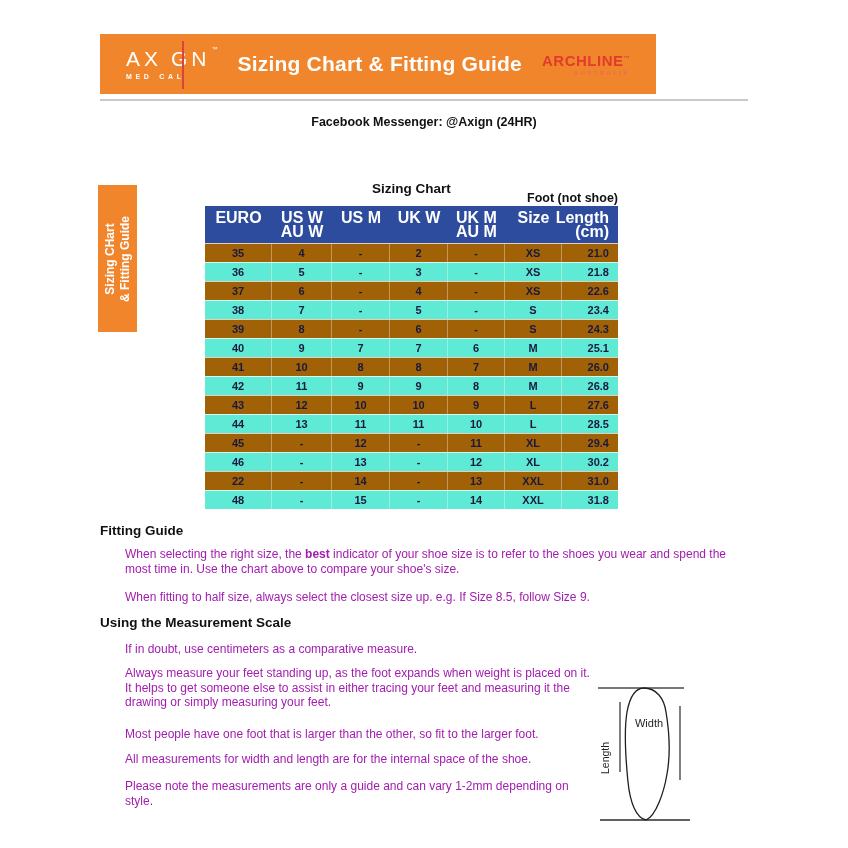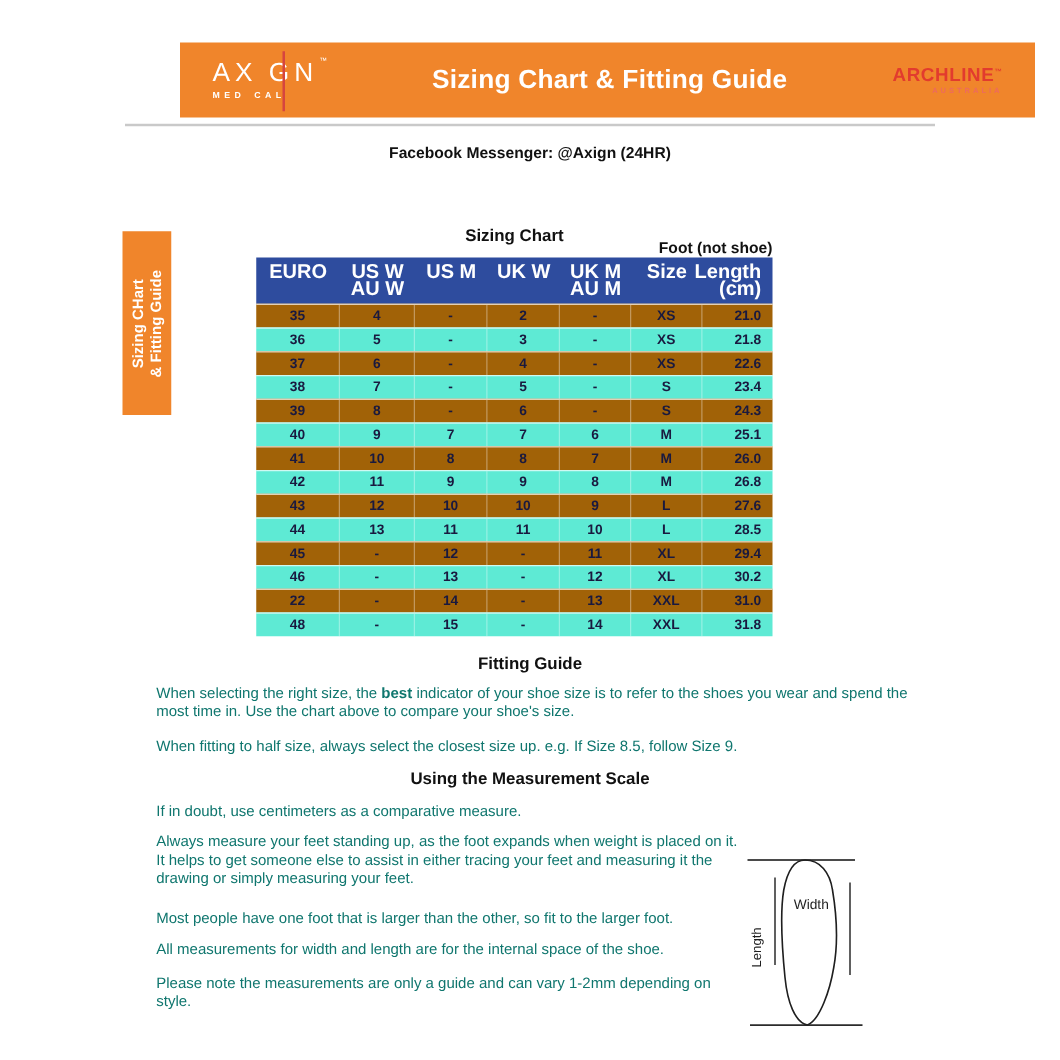--- a/index.html
+++ b/index.html
@@ -2,23 +2,23 @@
 <html><head>
 <meta charset="utf-8">
 <style>
   html,body{margin:0;padding:0}
   body{
     width:848px;height:848px;background:#ffffff;position:relative;overflow:hidden;
     font-family:"Liberation Sans",sans-serif;color:#1d1d1b;
   }
   
   .banner{
-    position:absolute;left:100px;top:34px;width:684px;height:60px;background:#F0852B;
+    position:absolute;left:100px;top:34px;width:556px;height:60px;background:#F0852B;
     display:flex;align-items:center;justify-content:space-between;
-    padding:0 26px;box-sizing:border-box;margin-left:44px;
+    padding:0 26px;box-sizing:border-box;
   }
   .axign-logo{position:relative;color:#fff;text-align:center;line-height:1;padding:2px 0}
   .axign-row{display:flex;align-items:flex-start;font-size:21px;letter-spacing:4px;font-weight:normal}
   .axign-gap{display:inline-block;width:9px}
   .axign-tm{font-size:6px;margin-left:1px;margin-top:-2px;letter-spacing:0}
   .axign-sub{display:flex;font-size:7px;letter-spacing:3.6px;margin-top:4px;font-weight:bold}
   .axign-sub-gap{display:inline-block;width:7px}
   .axign-line{position:absolute;left:56px;top:-5px;height:48px;width:2px;background:#D6453F}
   .banner-title{color:#fff;font-weight:bold;font-size:21px;letter-spacing:.2px;flex:1;text-align:center;padding:0 8px}
   .archline-logo{text-align:right;line-height:1}
@@ -42,22 +42,22 @@
   .th{display:flex;flex-direction:column;align-items:center;padding-top:5px;
     font-weight:bold;font-size:16px;line-height:14px;box-sizing:border-box}
   .th.right{align-items:flex-end;padding-right:9px}
   .trow{height:19px;box-sizing:border-box;border-top:1px solid rgba(255,255,255,.7)}
   .trow.dark{background:#a16207}
   .trow.light{background:#5eead4}
   .tcell{display:flex;align-items:center;justify-content:center;
     font-weight:bold;font-size:11px;color:#19193f;border-right:1px solid rgba(255,255,255,.35);box-sizing:border-box}
   .tcell.c6{justify-content:flex-end;padding-right:9px;border-right:none}
   
-  .center-heading{position:absolute;left:100px;width:648px;text-align:center;font-weight:bold;font-size:13.5px;color:#111}
-  .para{position:absolute;left:125px;font-size:12px;line-height:14.5px;color:#0f766e}
+  .center-heading{position:absolute;left:100px;width:648px;font-weight:bold;font-size:13.5px;color:#111}
+  .para{position:absolute;left:125px;font-size:12px;line-height:14.5px;color:#a21caf}
   
   .foot-diagram{position:absolute;left:592px;top:676px;width:104px;height:150px}
   .foot-diagram svg{display:block}
 </style>
 </head>
 <body>
 
 <div class="banner">
   <div class="axign-logo">
     <span class="axign-line"></span>

